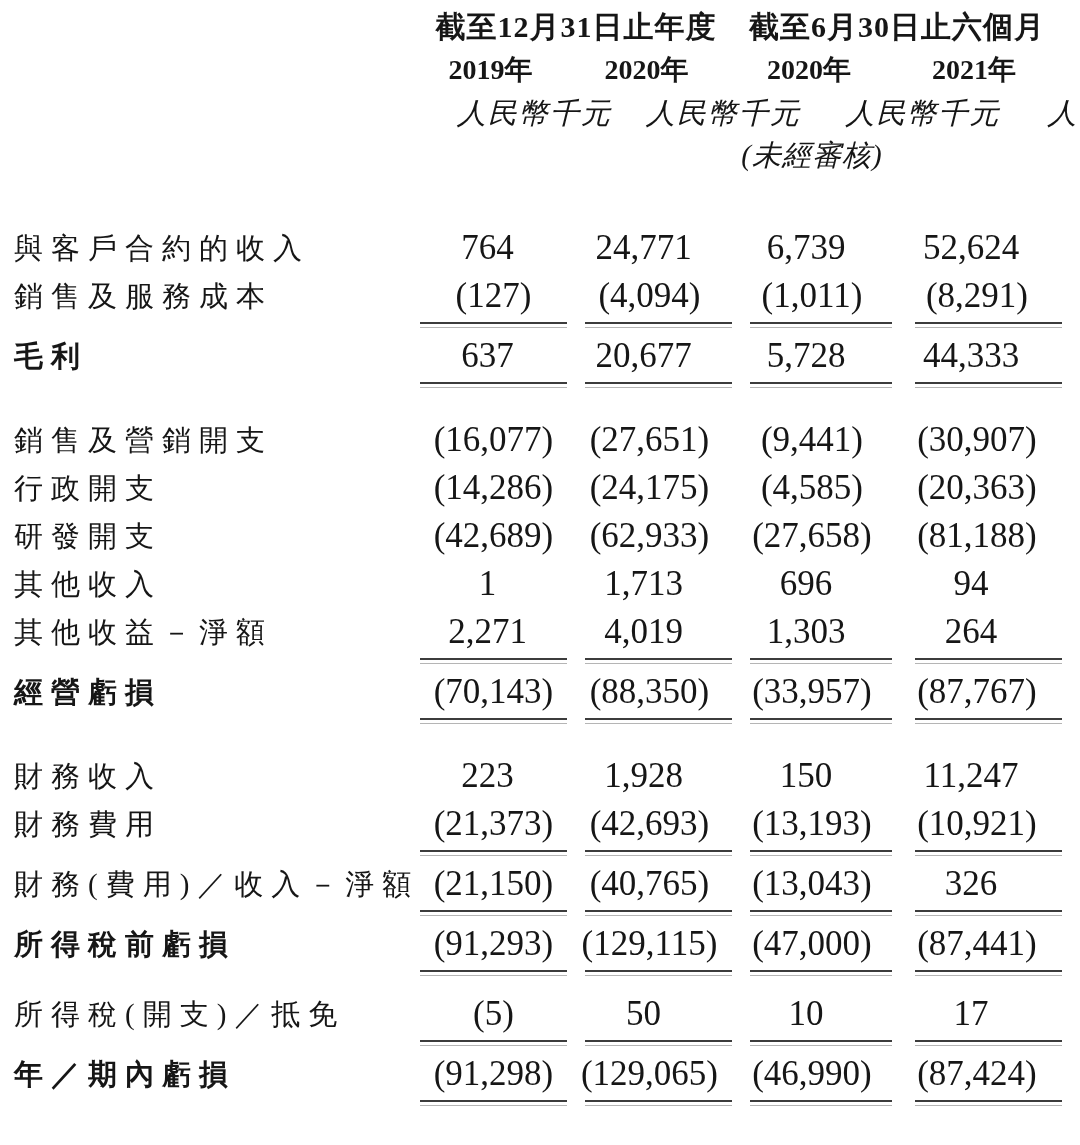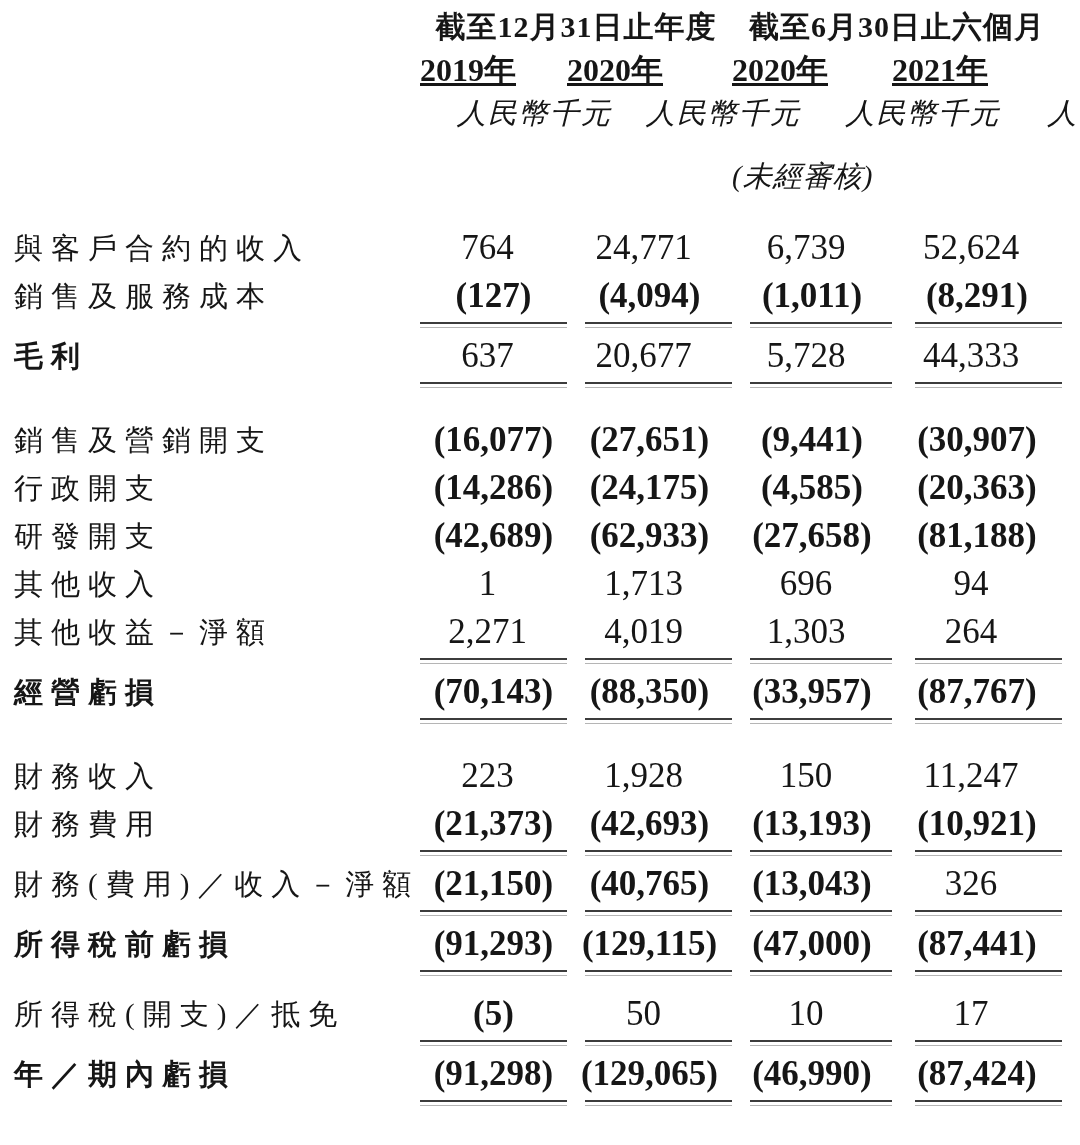--- a/index.html
+++ b/index.html
@@ -23,54 +23,54 @@
   .hgroup-row { height:42px; }
   .hgroup {
     font-weight:bold; font-size:30px; letter-spacing:1px;
     text-align:center; white-space:nowrap; line-height:42px;
   }
   .hgroup.g1 { grid-column:2 / span 2; }
   .hgroup.g2 { grid-column:4 / span 2; }
 
   .years-row { height:44px; }
   .year {
-    font-weight:bold; font-size:32px; text-align:left;
-    padding-right:6px; line-height:44px; white-space:nowrap;text-decoration:underline;
+    font-weight:bold; font-size:28px; text-align:center;
+    padding-right:6px; line-height:44px; white-space:nowrap;
   }
   .year.y1 { grid-column:2; } .year.y2 { grid-column:3; }
   .year.y3 { grid-column:4; } .year.y4 { grid-column:5; }
 
   .units-row { height:42px;gap:37px; }
   .unit {
     font-style:italic; font-size:29px; letter-spacing:2px;
     text-align:center; white-space:nowrap; line-height:42px;
   }
   .unit.u1 { grid-column:2; } .unit.u2 { grid-column:3; }
   .unit.u3 { grid-column:4; } .unit.u4 { grid-column:5; }
 
   .unaudited-row { height:42px; }
   .unaudited {
     grid-column:4; font-style:italic; font-size:29px; letter-spacing:1px;
-    white-space:nowrap; line-height:42px;margin-top:21px;
+    text-align:center; white-space:nowrap; line-height:42px;
   }
 
   
   .tbody { margin-top:48px; }
   .row { height:48px; }
   .row .label {
     grid-column:1; font-size:29px; letter-spacing:8px;
     white-space:nowrap; line-height:48px;
   }
   .row.bold .label { font-weight:bold; }
   .row .num {
     position:relative; height:48px; line-height:48px;
     text-align:center; font-size:35px; white-space:nowrap;
     padding-right:12px; box-sizing:border-box;
   }
-  .row .num .val.paren { margin-right:-12px;font-weight:bold; }
+  .row .num .val.paren { margin-right:-12px; }
 
   .row.section-gap { margin-top:36px; }
   .row.gap-small   { margin-top:22px; }
   .row.ruled       { margin-bottom:12px; }
 
   
   .row.ruled .num::after {
     content:""; position:absolute; left:18px; right:0; bottom:-8px;
     height:3px;
     border-top:2px solid #3c3c3c;

